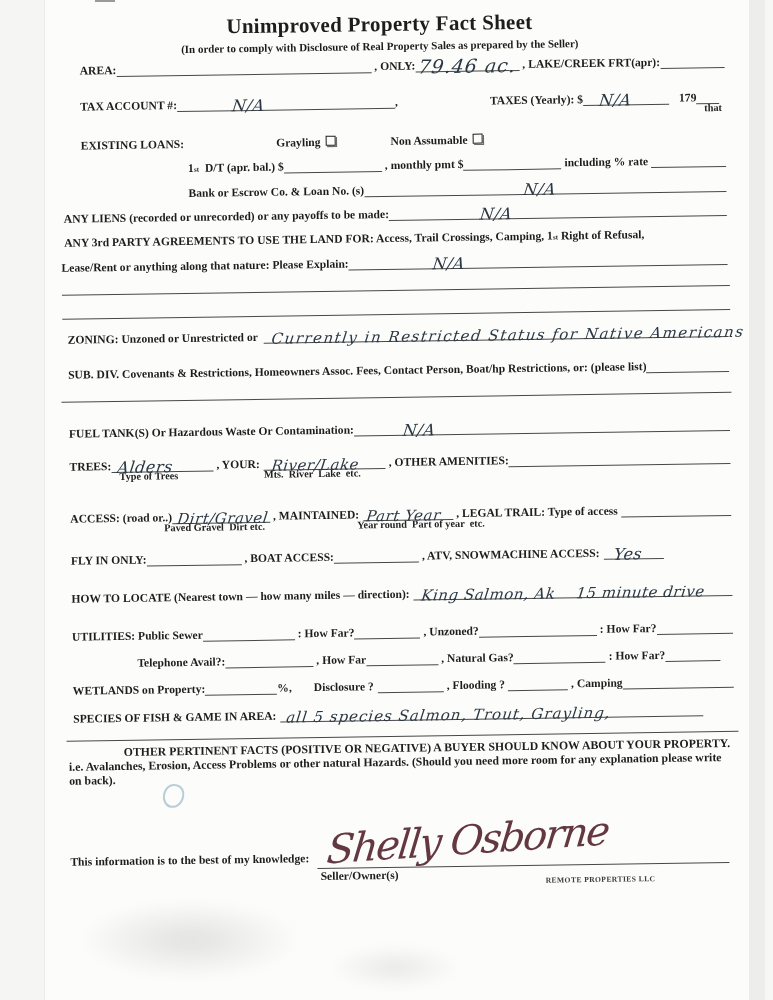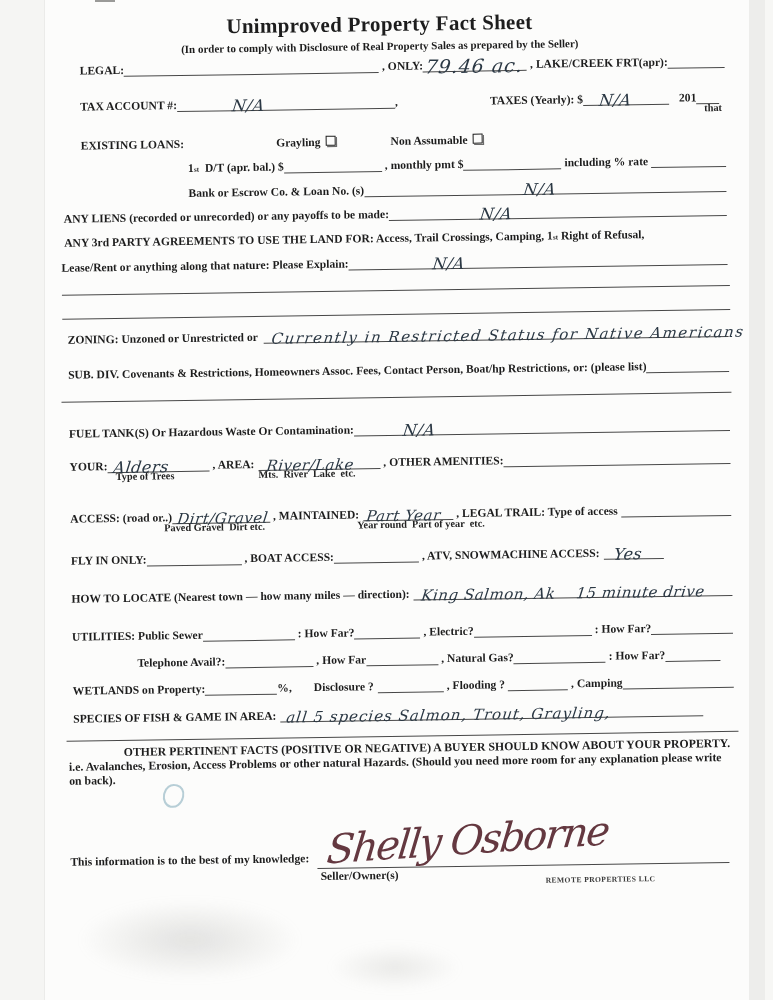--- a/index.html
+++ b/index.html
@@ -51,42 +51,42 @@
   <div class="speck"></div>
   <div class="smudge1"></div>
   <div class="smudge2"></div>
 
   <div class="sheet">
 
     <div class="title">Unimproved Property Fact Sheet</div>
     <div class="subtitle">(In order to comply with Disclosure of Real Property Sales as prepared by the Seller)</div>
 
     <div class="row" style="top:60px;left:86px;right:42px;">
-      <span class="lbl">LEGAL:</span>
+      <span class="lbl">AREA:</span>
       <span class="b" style="width:255px;"></span>
       <span class="lbl lbl-pad">, ONLY:</span>
       <span class="b" style="width:104px;">
         <span class="hw hw-lg" style="left:3px;">79.46 ac.</span>
       </span>
       <span class="lbl lbl-pad">, LAKE/CREEK FRT(apr):</span>
       <span class="b fill"></span>
     </div>
 
     <div class="row" style="top:96px;left:86px;right:48px;">
       <span class="lbl">TAX ACCOUNT #:</span>
       <span class="b" style="width:218px;">
         <span class="hw" style="left:55px;">N/A</span>
       </span>
       <span class="lbl">,</span>
       <span style="width:92px;"></span>
       <span class="lbl">TAXES (Yearly): $</span>
       <span class="b" style="width:86px;">
         <span class="hw" style="left:16px;">N/A</span>
       </span>
-      <span class="lbl" style="padding-left:10px;">201</span>
+      <span class="lbl" style="padding-left:10px;">179</span>
       <span class="b fill">
         <span class="sub" style="left:34%;">that</span>
       </span>
     </div>
 
     <div class="row" style="top:135px;left:86px;right:42px;">
       <span class="lbl">EXISTING LOANS:</span>
       <span style="width:92px;"></span>
       <span class="lbl">Grayling</span>
       <span class="cb"></span>
@@ -149,26 +149,26 @@
     <div class="rule" style="top:397px;left:63px;right:40px;"></div>
 
     <div class="row" style="top:423px;left:70px;right:42px;">
       <span class="lbl">FUEL TANK(S) Or Hazardous Waste Or Contamination:</span>
       <span class="b fill">
         <span class="hw" style="left:13%;">N/A</span>
       </span>
     </div>
 
     <div class="row" style="top:456px;left:70px;right:42px;">
-      <span class="lbl">YOUR:</span>
+      <span class="lbl">TREES:</span>
       <span class="b" style="width:102px;">
         <span class="hw" style="left:6px;">Alders</span>
         <span class="sub" style="left:8px;">Type of Trees</span>
       </span>
-      <span class="lbl lbl-pad" style="padding-right:4px;">, AREA:</span>
+      <span class="lbl lbl-pad" style="padding-right:4px;">, YOUR:</span>
       <span class="b" style="width:122px;">
         <span class="hw hw-md" style="left:8px;">River/Lake</span>
         <span class="sub" style="left:0;">Mts.  River  Lake  etc.</span>
       </span>
       <span class="lbl lbl-pad">, OTHER AMENITIES:</span>
       <span class="b fill"></span>
     </div>
 
     <div class="row" style="top:508px;left:70px;right:42px;">
       <span class="lbl">ACCESS: (road or..)</span>
@@ -201,21 +201,21 @@
       <span class="b fill">
         <span class="hw hw-md" style="left:8px;">King Salmon, Ak    15 minute drive</span>
       </span>
     </div>
 
     <div class="row" style="top:626px;left:70px;right:42px;">
       <span class="lbl">UTILITIES: Public Sewer</span>
       <span class="b" style="width:92px;"></span>
       <span class="lbl lbl-pad">: How Far?</span>
       <span class="b" style="width:66px;"></span>
-      <span class="lbl lbl-pad">, Electric?</span>
+      <span class="lbl lbl-pad">, Unzoned?</span>
       <span class="b" style="width:118px;"></span>
       <span class="lbl lbl-pad">: How Far?</span>
       <span class="b fill"></span>
     </div>
 
     <div class="row" style="top:653px;left:135px;right:55px;">
       <span class="lbl">Telephone Avail?:</span>
       <span class="b" style="width:88px;"></span>
       <span class="lbl lbl-pad">, How Far</span>
       <span class="b" style="width:72px;"></span>

